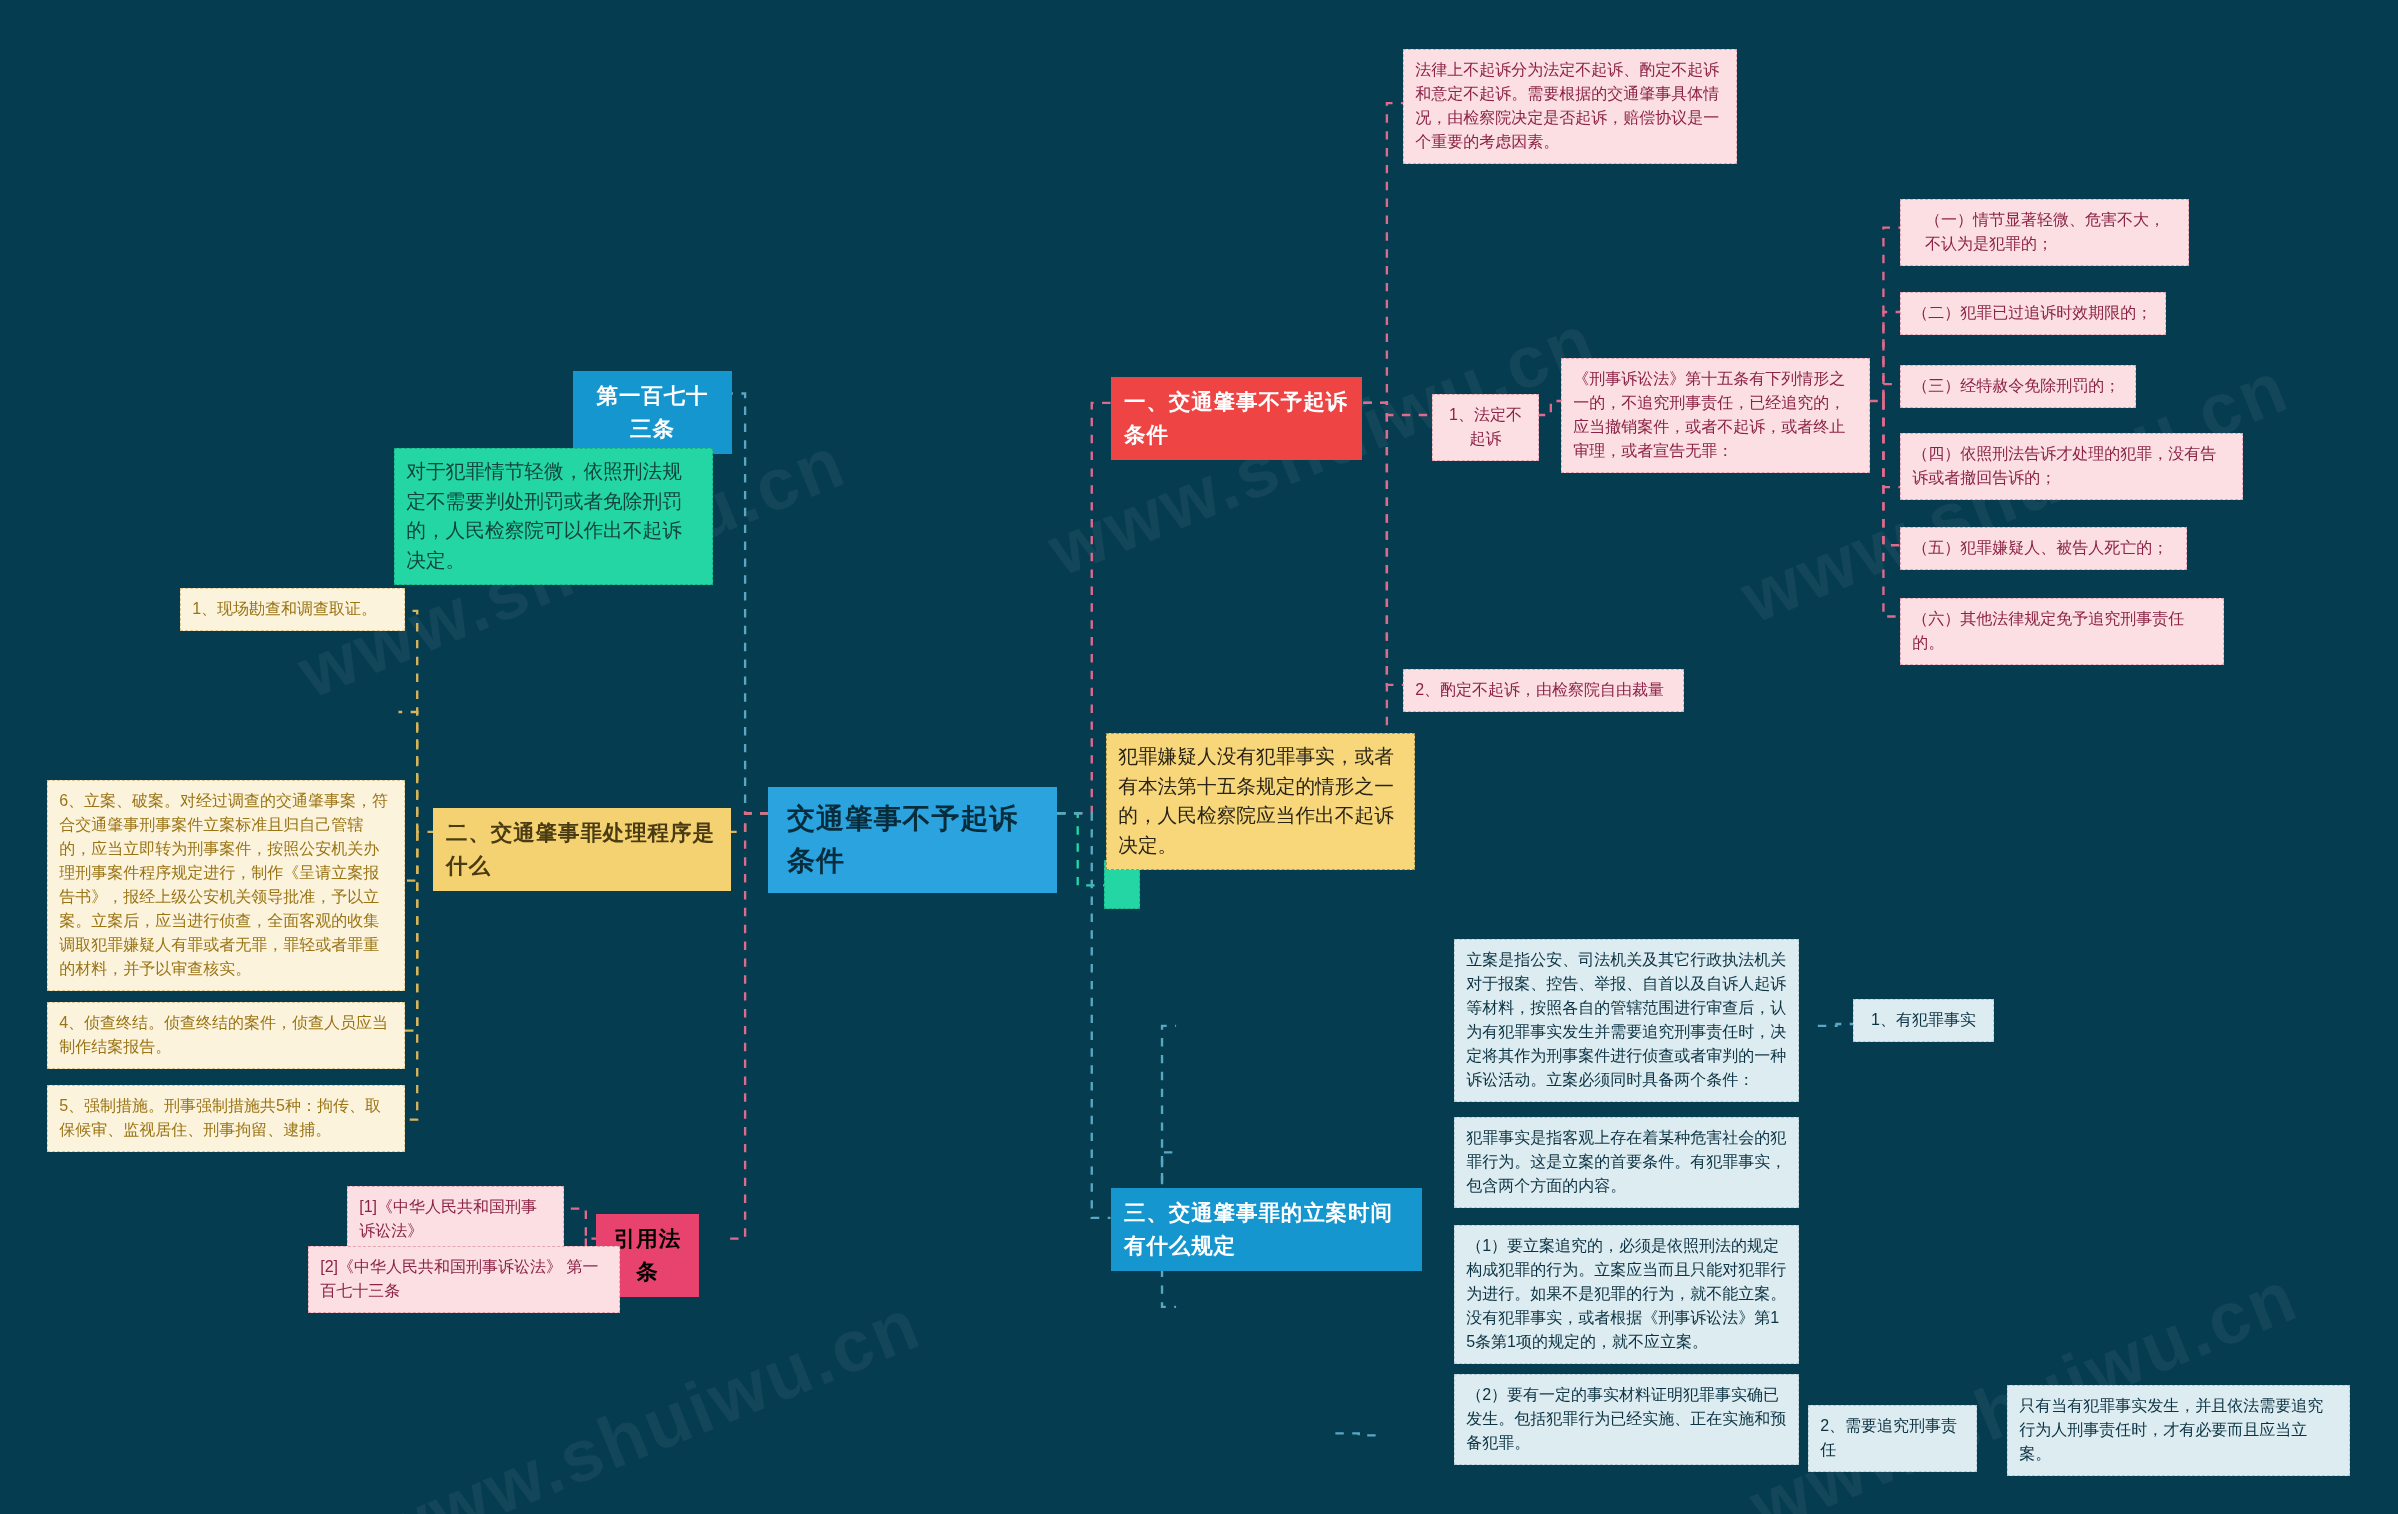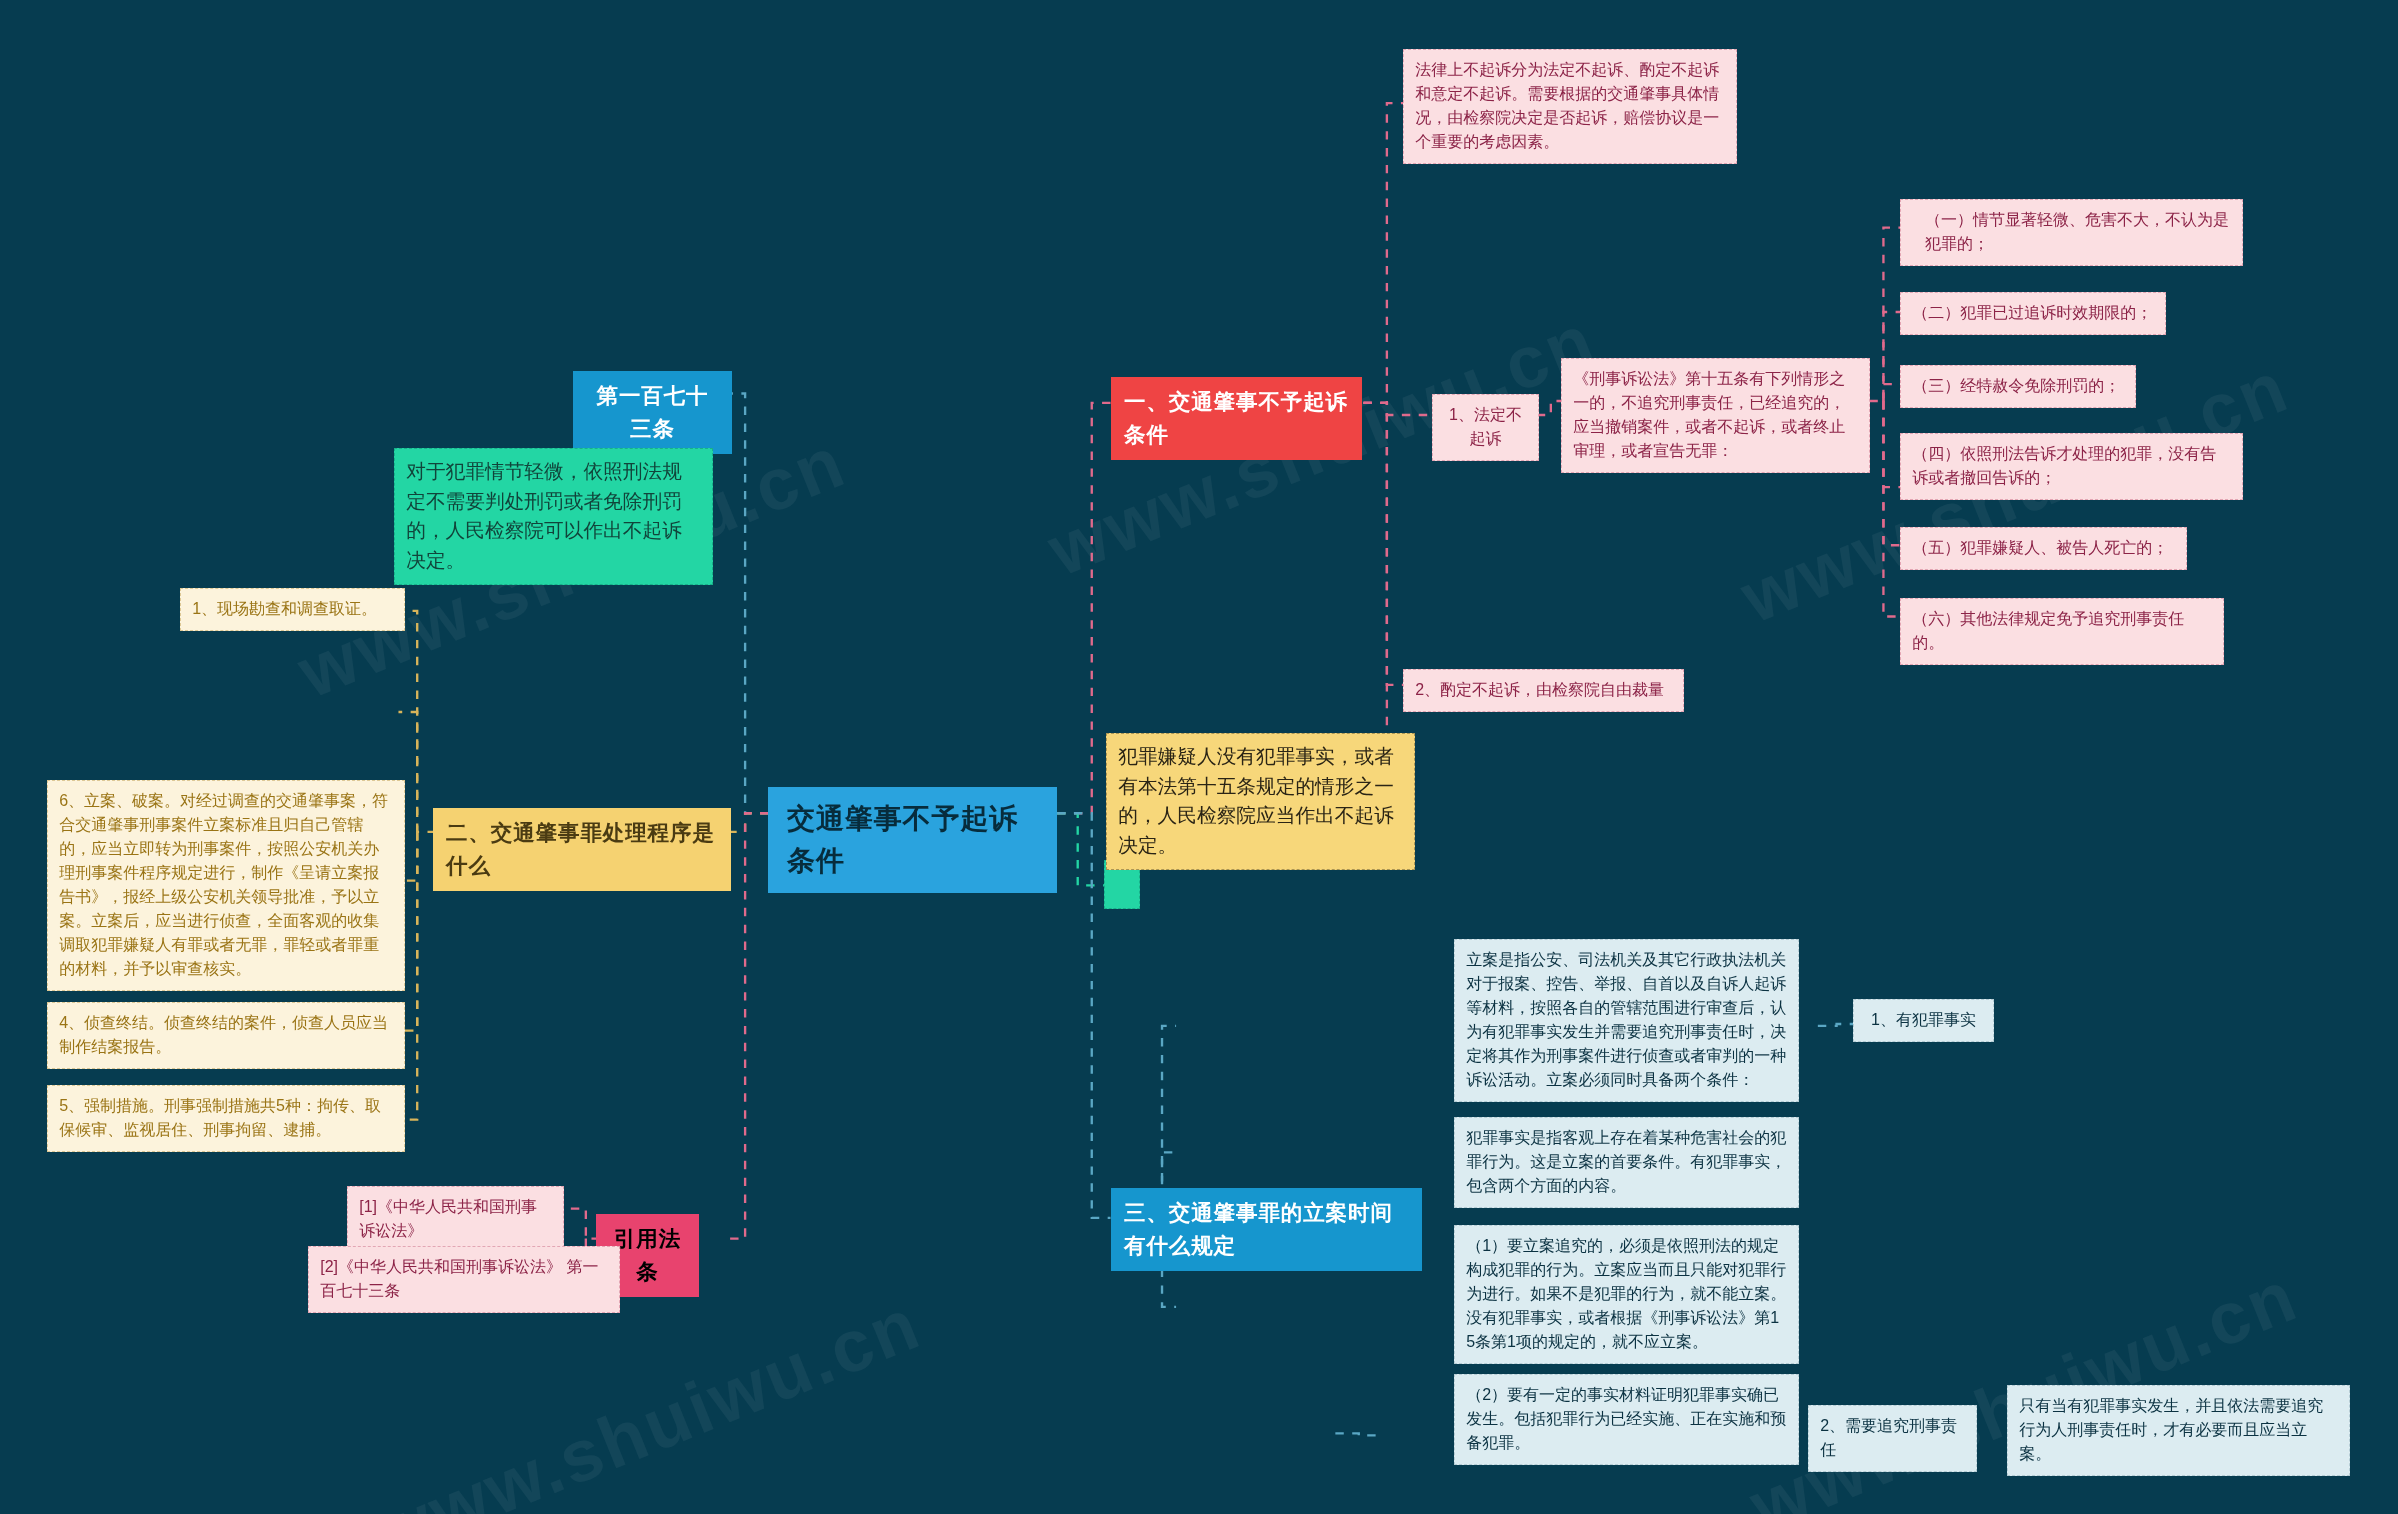--- a/index.html
+++ b/index.html
@@ -170,21 +170,21 @@
   <div class="node leaf t-pink-leaf sub-node" style="left:260px; top:1246px; width:312px;margin-left:48px;">[2]《中华人民共和国刑事诉讼法》 第一百七十三条</div>
 
   <div class="node branch-head t-crimson" style="left:1111px; top:377px; width:251px;">一、交通肇事不予起诉条件</div>
 
   <div class="node leaf t-pink-leaf sub-node" style="left:1403px; top:49px; width:334px;">法律上不起诉分为法定不起诉、酌定不起诉和意定不起诉。需要根据的交通肇事具体情况，由检察院决定是否起诉，赔偿协议是一个重要的考虑因素。</div>
 
   <div class="node leaf t-pink-leaf sub-node" style="left:1432px; top:394px; width:107px; text-align:center;">1、法定不起诉</div>
 
   <div class="node leaf t-pink-leaf sub-node" style="left:1561px; top:358px; width:309px;">《刑事诉讼法》第十五条有下列情形之一的，不追究刑事责任，已经追究的，应当撤销案件，或者不起诉，或者终止审理，或者宣告无罪：</div>
 
-  <div class="node leaf t-pink-leaf sub-node" style="left:1900px; top:199px; width:343px;padding-left:24px;">（一）情节显著轻微、危害不大，不认为是犯罪的；</div>
+  <div class="node leaf t-pink-leaf sub-node" style="left:1900px; top:199px; width:289px;padding-left:24px;">（一）情节显著轻微、危害不大，不认为是犯罪的；</div>
 
   <div class="node leaf t-pink-leaf sub-node" style="left:1900px; top:292px; width:266px;">（二）犯罪已过追诉时效期限的；</div>
 
   <div class="node leaf t-pink-leaf sub-node" style="left:1900px; top:365px; width:236px;">（三）经特赦令免除刑罚的；</div>
 
   <div class="node leaf t-pink-leaf sub-node" style="left:1900px; top:433px; width:343px;">（四）依照刑法告诉才处理的犯罪，没有告诉或者撤回告诉的；</div>
 
   <div class="node leaf t-pink-leaf sub-node" style="left:1900px; top:527px; width:287px;">（五）犯罪嫌疑人、被告人死亡的；</div>
 
   <div class="node leaf t-pink-leaf sub-node" style="left:1900px; top:598px; width:324px;">（六）其他法律规定免予追究刑事责任的。</div>

